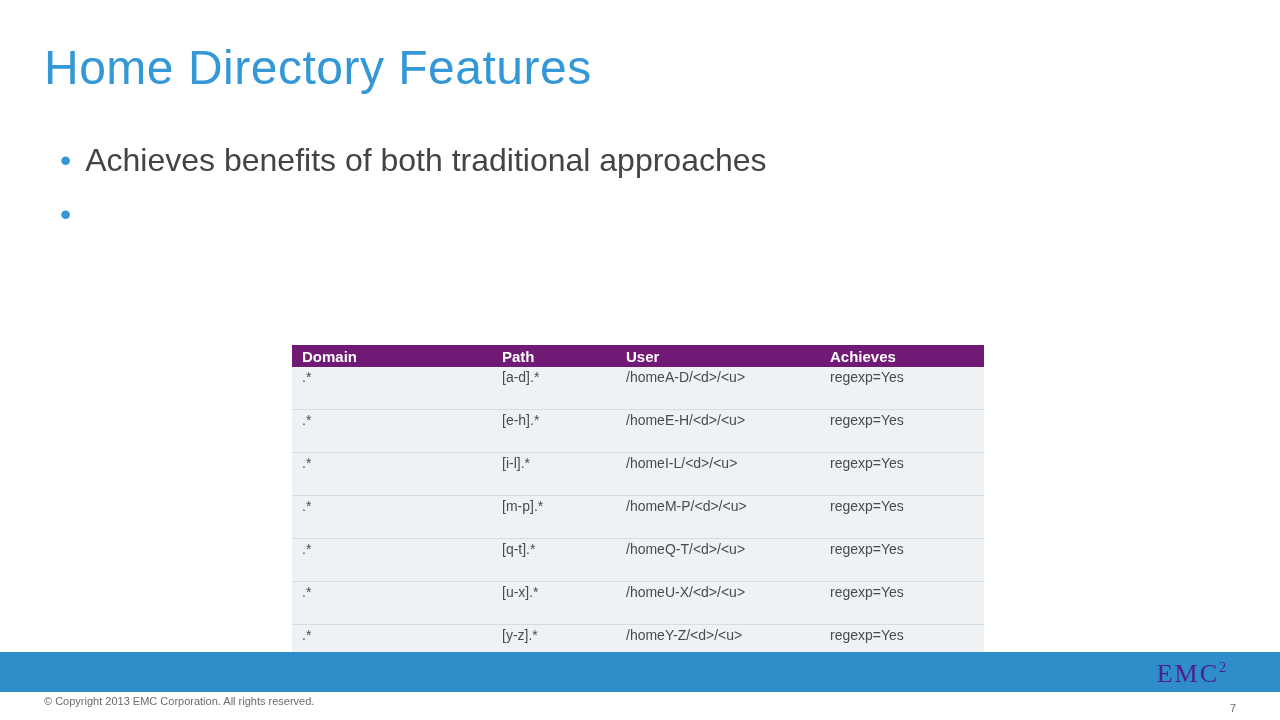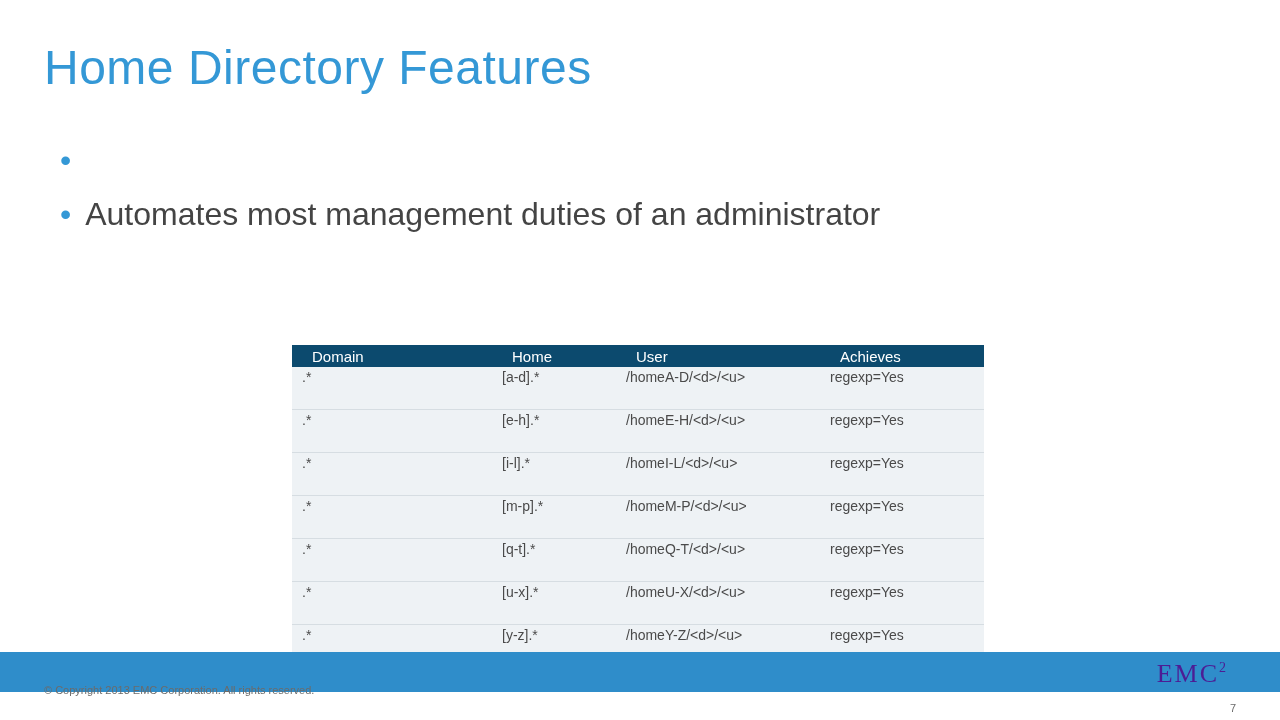--- a/index.html
+++ b/index.html
@@ -54,25 +54,25 @@
     position: absolute;
     left: 292px;
     top: 345px;
     width: 692px;
     border-collapse: collapse;
     table-layout: fixed;
     font-size: 14px;
     color: #4a4a4a;
   }
   .tbl thead th {
-    background: #0c4a6e;
+    background: #701a75;
     color: #ffffff;
     text-align: left;
-    font-weight: 400;
-    padding: 2px 20px;
+    font-weight: 700;
+    padding: 2px 10px;
     height: 18px;
     font-size: 15px;
     border: none;
   }
   .tbl col.c-domain  { width: 200px; }
   .tbl col.c-user    { width: 124px; }
   .tbl col.c-path    { width: 204px; }
   .tbl col.c-options { width: 164px; }
 
   .tbl tbody td {
@@ -105,21 +105,21 @@
     font-weight: 400;
   }
   .logo sup {
     font-size: 14px;
     vertical-align: super;
     letter-spacing: 0;
   }
   .copyright-line {
     position: absolute;
     left: 44px;
-    bottom: 24px;
+    bottom: 13px;
     color: #6b6b6b;
     font-size: 11px;
   }
   .pagenum {
     position: absolute;
     right: 44px;
     bottom: 6px;
     color: #6b6b6b;
     font-size: 11px;
   }
@@ -127,38 +127,38 @@
 </head>
 <body>
 
 <div class="slide">
 
   <div class="title">Home Directory Features</div>
 
   <div class="bullets">
     <div class="bullet">
       <span class="dot">•</span>
+      <span class="txt">Achieves benefits of both traditional approaches</span>
     </div>
     <div class="bullet">
       <span class="dot">•</span>
-      <span class="txt">Automates most management duties of an administrator</span>
     </div>
   </div>
 
   <table class="tbl">
     <colgroup>
       <col class="c-domain">
         <col class="c-user">
         <col class="c-path">
         <col class="c-options">
     </colgroup>
     <thead>
       <tr>
         <th>Domain</th>
-        <th>Home</th>
+        <th>Path</th>
         <th>User</th>
         <th>Achieves</th>
       </tr>
     </thead>
     <tbody>
       <tr>
         <td>.*</td>
         <td>[a-d].*</td>
         <td>/homeA-D/&lt;d&gt;/&lt;u&gt;</td>
         <td>regexp=Yes</td>

